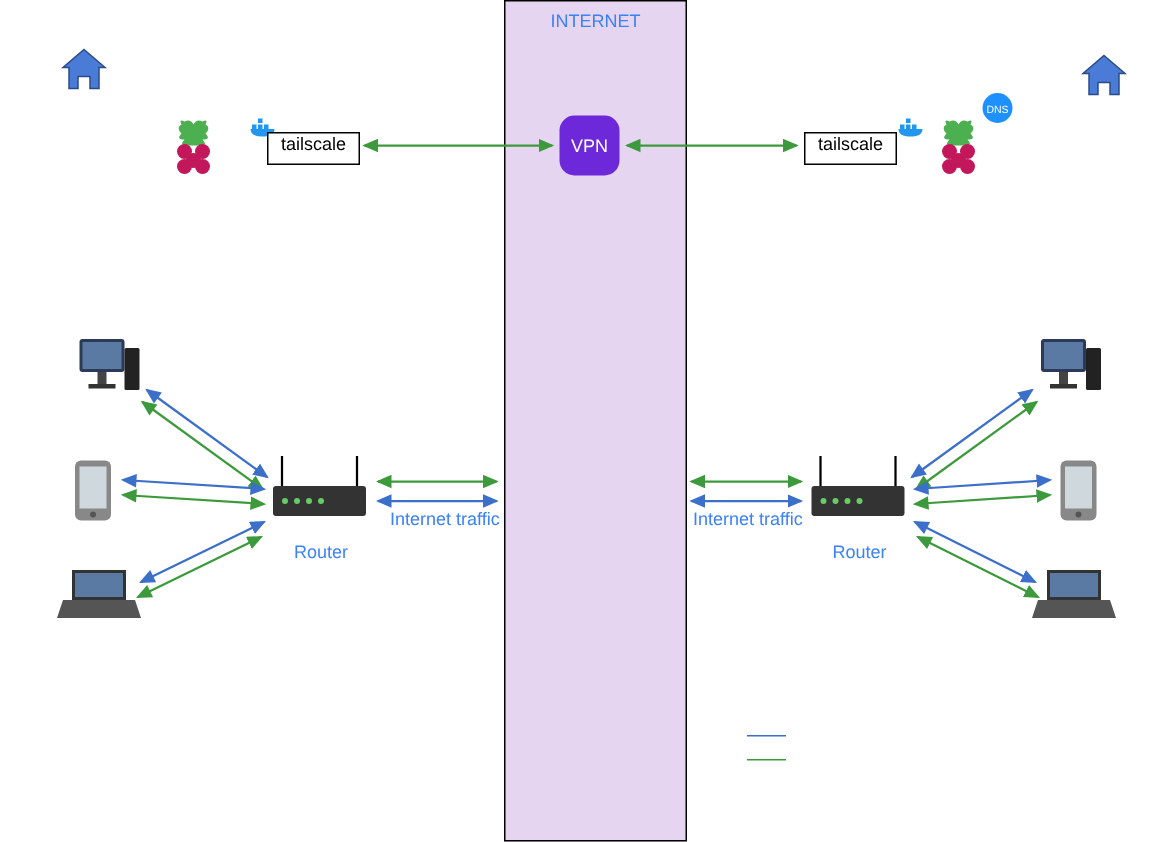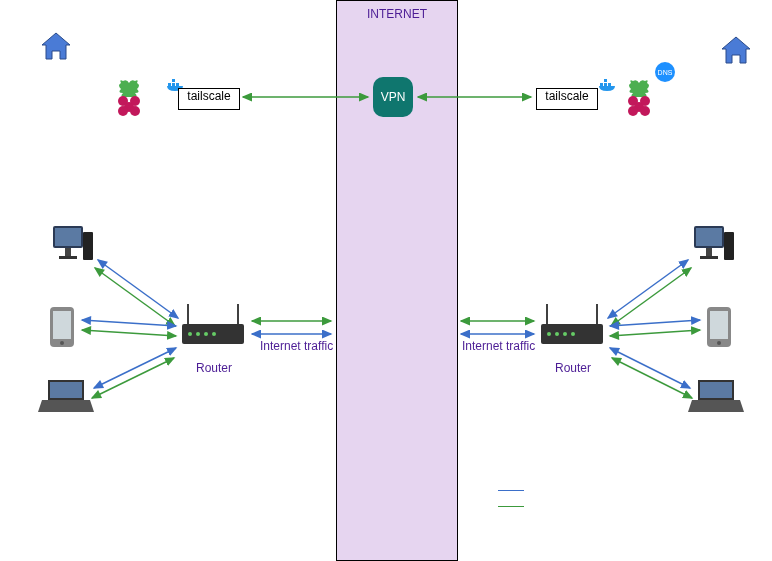--- a/index.html
+++ b/index.html
@@ -1,20 +1,20 @@
 <!DOCTYPE html>
 <html><head>
 <meta charset="utf-8">
 <style>
   body { margin: 0; padding: 0; font-family: -apple-system, Helvetica, Arial, sans-serif; background: #fff; }
   #canvas { position: relative; width: 772px; height: 561px; }
   .internet-bg { position: absolute; background: #E6D5F0; border: 1px solid #000; }
-  .label { position: absolute; font-size: 12px; color: #4c1d95; }
+  .label { position: absolute; font-size: 12px; color: #3b82f6; }
   .box { position: absolute; background: #fff; border: 1px solid #000; display: flex; align-items: flex-start; justify-content: center; font-size: 12px; }
-  .vpn { position: absolute; width: 40px; height: 40px; background: #0f766e; border-radius: 10px; display: flex; align-items: center; justify-content: center; color: #fff; font-size: 12px; font-weight: 500; }
+  .vpn { position: absolute; width: 40px; height: 40px; background: #6d28d9; border-radius: 10px; display: flex; align-items: center; justify-content: center; color: #fff; font-size: 12px; font-weight: 500; }
   svg.arrows { position: absolute; top: 0; left: 0; pointer-events: none; }
   .legend-line { position: absolute; height: 1px; }
 </style>
 </head>
 <body>
 
 <div id="canvas">
 
   <div class="internet-bg" style="left:336px; top:0; width:120px; height:559px;"></div>
   <div class="label" style="left:367px; top:7px;">INTERNET</div>

